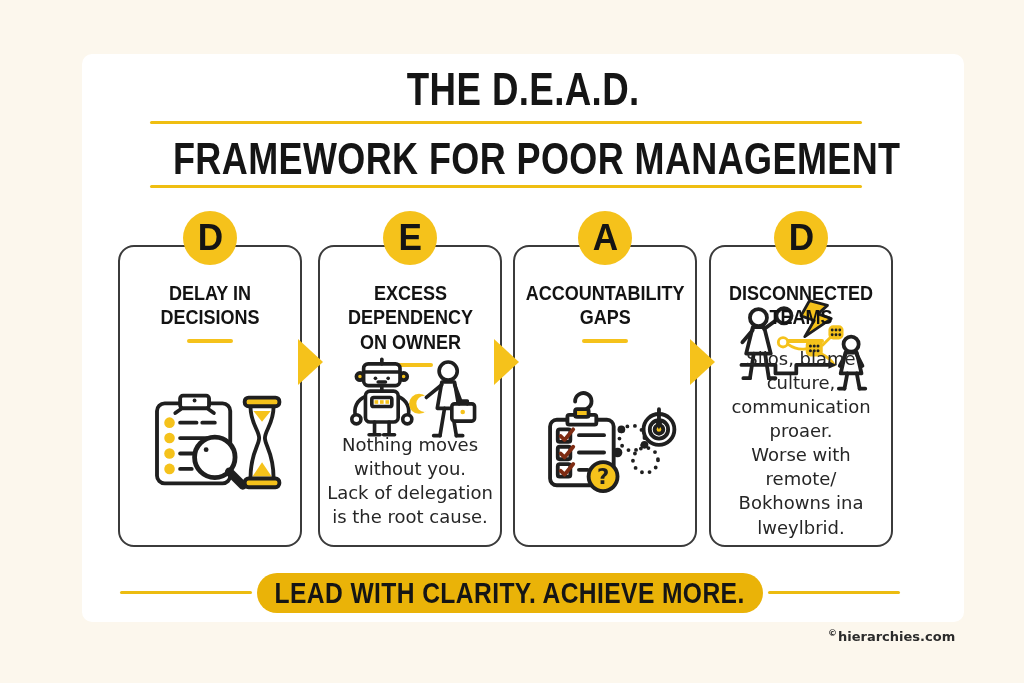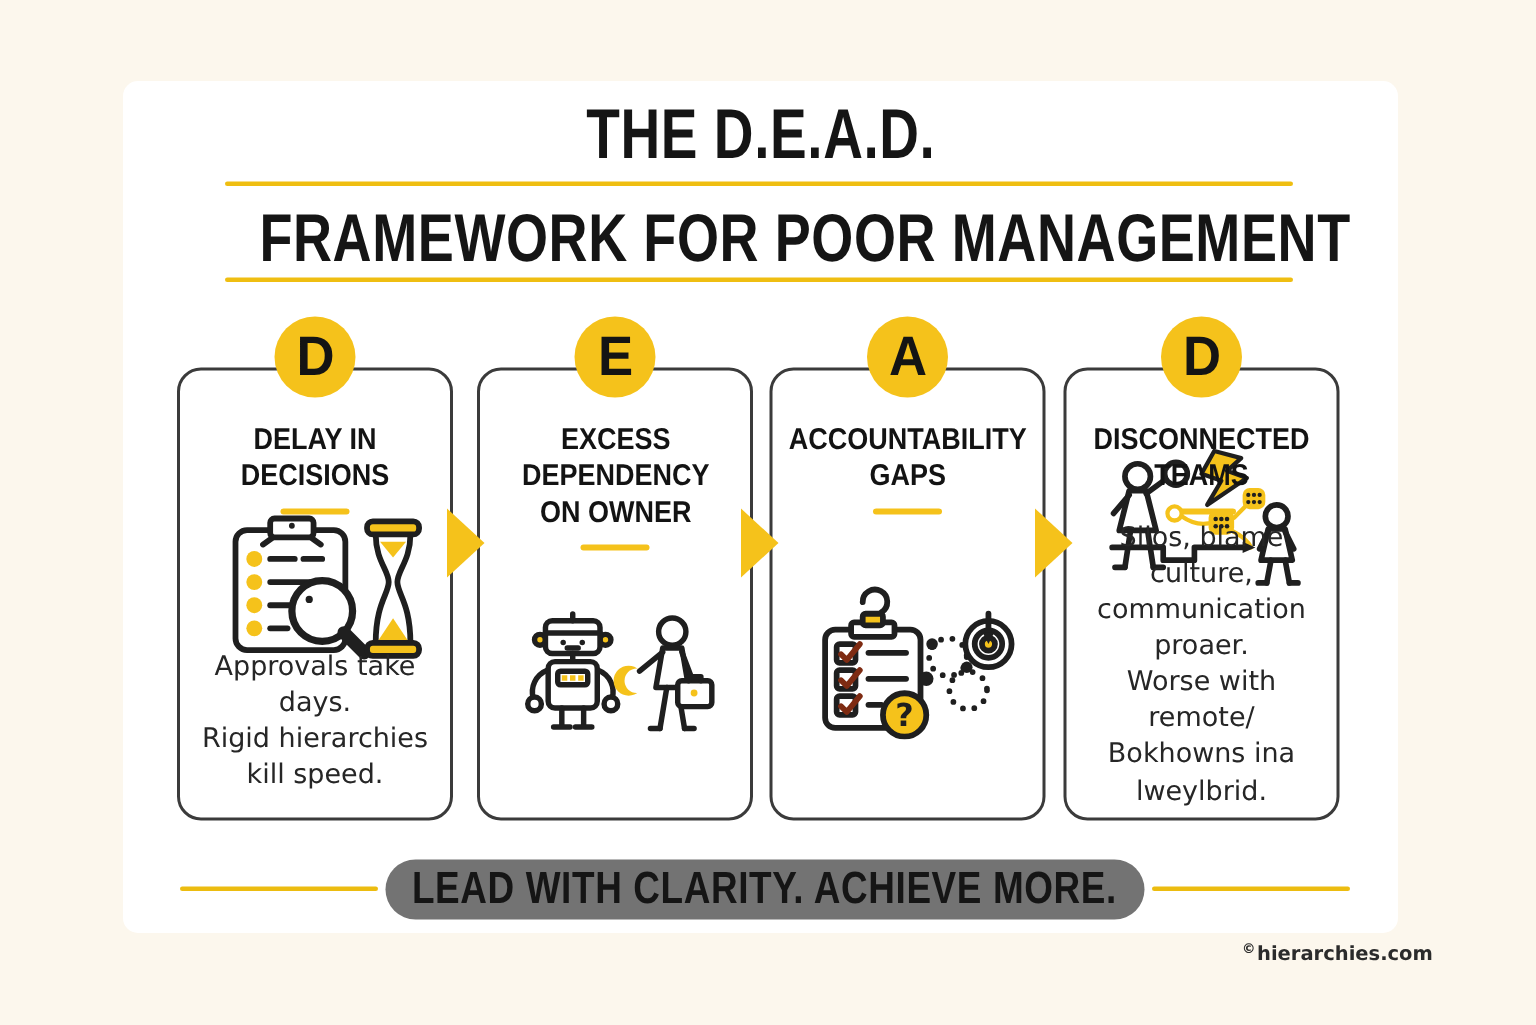--- a/index.html
+++ b/index.html
@@ -4,21 +4,21 @@
 <style>
   html,body{margin:0;padding:0;}
   body{
     width:1024px;height:683px;position:relative;overflow:hidden;
     background:#FCF7ED;
     font-family:"Liberation Sans",sans-serif;
     color:#161616;
   }
   .panel{
     position:absolute;left:82px;top:54px;width:850px;height:568px;
-    background:#FFFFFF;border-radius:10px;
+    background:#FFFFFF;border-radius:10px;padding-left:32px;
   }
   
   .h-title{position:absolute;left:0;width:100%;text-align:center;font-weight:800;color:#151515;white-space:nowrap;}
   .h-title .sq{display:inline-block;transform:scaleX(0.78);letter-spacing:0.5px;}
   #t1{top:12px;font-size:47px;line-height:46px;}
   #t2{top:82px;font-size:45px;line-height:46px;}
   #t2 .sq{transform:scaleX(0.80);}
   .h-rule{position:absolute;left:68px;width:712px;height:3px;background:#EFBE11;border-radius:2px;}
   #line1{top:67px;}
   #line2{top:131px;}
@@ -45,21 +45,21 @@
     font-family:"DejaVu Sans",sans-serif;font-size:18px;line-height:1.34;
     text-align:center;white-space:pre-line;color:#262626;flex:0 0 auto;margin-bottom:4px;
   }
   
   .arrow{
     position:absolute;top:285px;width:0;height:0;z-index:5;
     border-left:25px solid #F5C21B;border-top:23px solid transparent;border-bottom:23px solid transparent;
   }
   
   .banner{
-    position:absolute;left:175px;top:519px;width:506px;height:40px;background:#737373;
+    position:absolute;left:175px;top:519px;width:506px;height:40px;background:#eab308;
     border-radius:21px;display:flex;align-items:center;justify-content:center;z-index:2;
   }
   .banner span{font-size:30px;font-weight:800;color:#151515;transform:scaleX(0.82);white-space:nowrap;letter-spacing:0.5px;}
   .side-line{position:absolute;top:537px;width:132px;height:3px;background:#ECBC10;border-radius:2px;}
   #sl-left{left:38px;} #sl-right{left:686px;}
   
   .attr{
     position:absolute;left:828px;top:628px;font-family:"DejaVu Sans",sans-serif;
     font-size:13px;font-weight:700;color:#2B2B2B;
   }
@@ -102,23 +102,20 @@
           <line x1="95" y1="88" x2="109" y2="102" stroke-width="9"></line>
           <path d="M117,20 C117,38 126,45 126,53 C126,61 117,68 117,95"></path>
           <path d="M141,20 C141,38 132,45 132,53 C132,61 141,68 141,95"></path>
           <path d="M120,25 h18 l-9,11 z" fill="#F5C21B" stroke="none"></path>
           <path d="M119,93 h20 l-10,-15 z" fill="#F5C21B" stroke="none"></path>
           <rect x="111" y="11" width="36" height="9" rx="4" fill="#F5C21B"></rect>
           <rect x="111" y="95" width="36" height="9" rx="4" fill="#F5C21B"></rect>
         </g>
       </svg>
     </div>
-    <div class="card-body">Approvals take days.
-Rigid hierarchies
-kill speed.</div>
   </div>
 
   <div class="card" style="left:236px">
     <div class="badge">
         <span>E</span>
       </div>
     <div class="card-title">EXCESS
 DEPENDENCY
 ON OWNER</div>
     <div class="dash"></div>
@@ -154,20 +151,24 @@
           <path d="M110,36 L93,50"></path>
           <path d="M124,36 L132,57"></path>
           <path d="M113,62 L108,92 M121,62 L126,92"></path>
           <path d="M108,92 h-7 M126,92 h7"></path>
           <rect x="121" y="57" width="25" height="19" rx="3" fill="#fff"></rect>
           <path d="M129,57 v-3 h9 v3"></path>
           <circle cx="133" cy="66" r="2.5" fill="#F5C21B" stroke="none"></circle>
         </g>
       </svg>
     </div>
+    <div class="card-body">Nothing moves
+without you.
+Lack of delegation
+is the root cause.</div>
   </div>
 
   <div class="card" style="left:431px">
     <div class="badge">
         <span>A</span>
       </div>
     <div class="card-title">ACCOUNTABILITY
 GAPS</div>
     <div class="dash"></div>
     <div class="icon-wrap">

